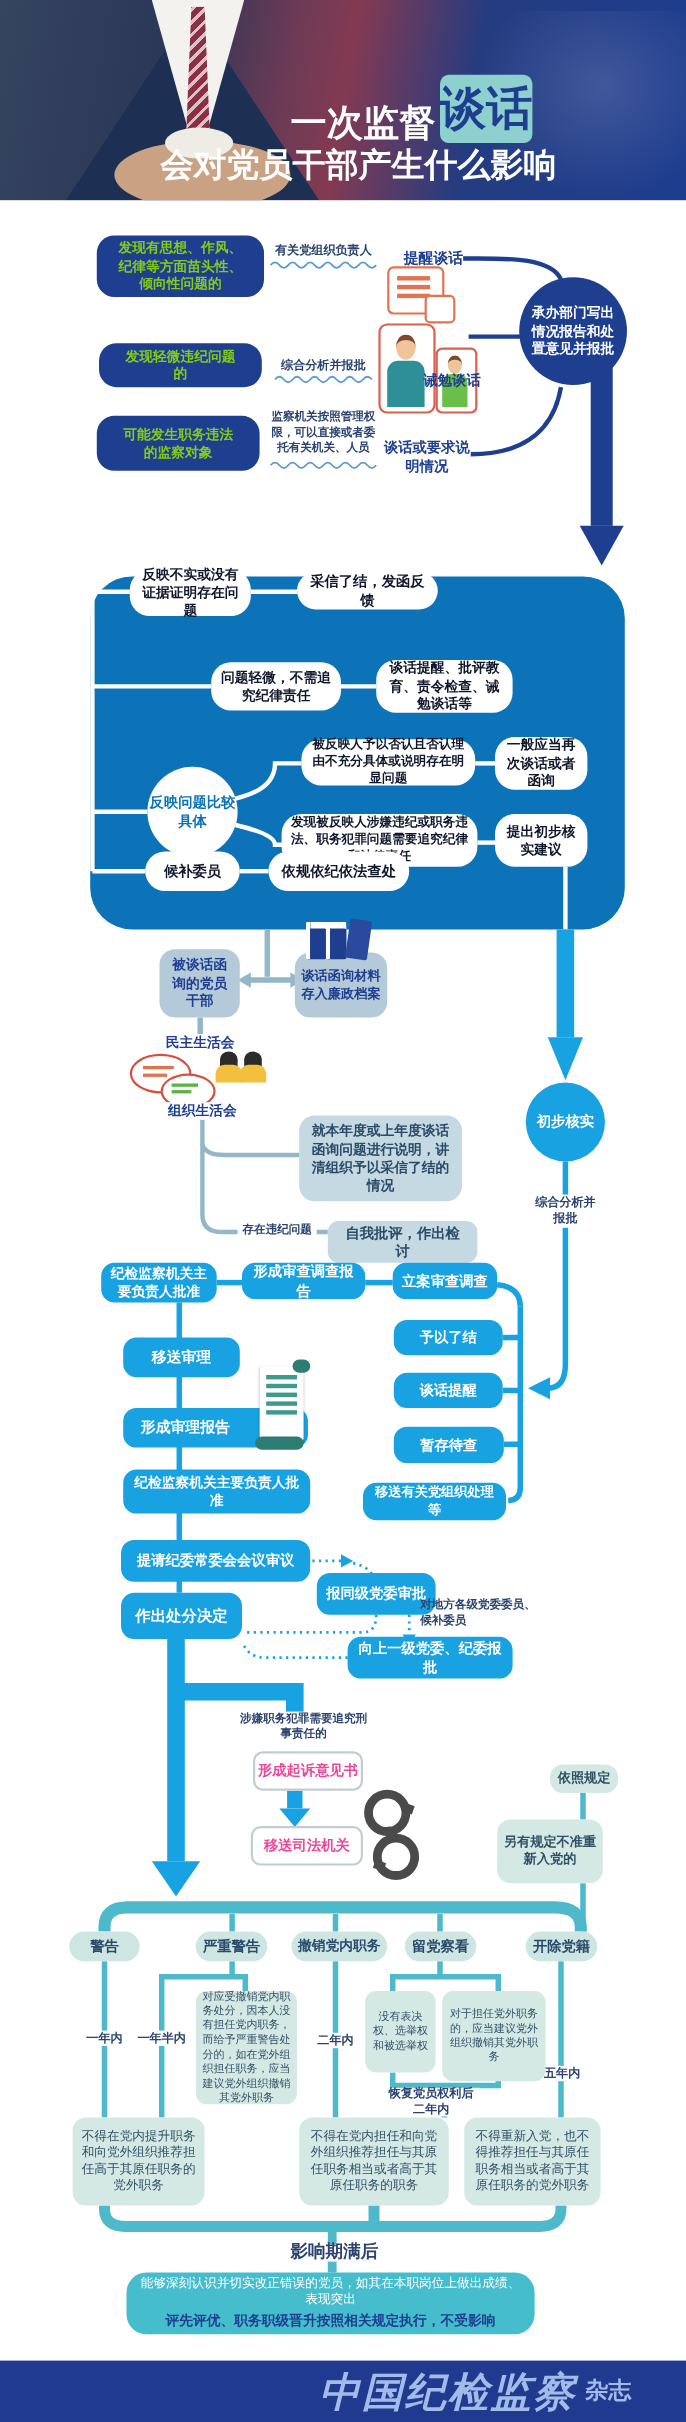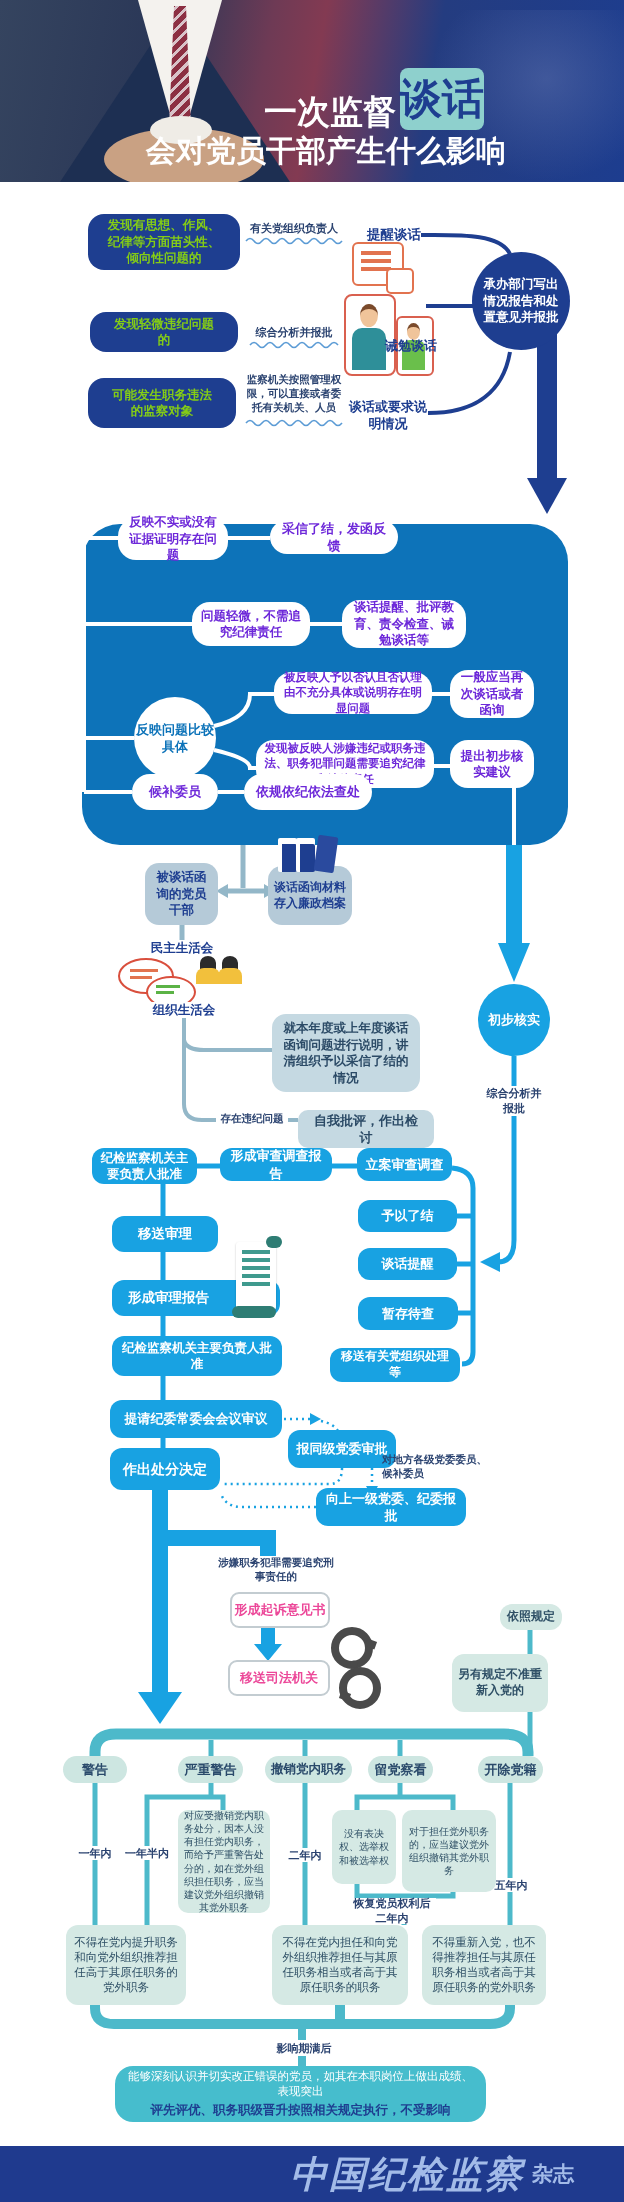--- a/index.html
+++ b/index.html
@@ -4,21 +4,21 @@
 <style>
   html,body{margin:0;padding:0;background:#fff;}
   #stage{position:relative;width:624px;height:2202px;background:#fff;overflow:hidden;
          font-family:"Liberation Sans","DejaVu Sans",sans-serif;}
   .el{position:absolute;z-index:2;box-sizing:border-box;display:flex;align-items:center;
       justify-content:center;text-align:center;line-height:1.32;}
   .bg0{z-index:0 !important;}
   .z3{z-index:3 !important;}
   #wires{position:absolute;left:0;top:0;z-index:1;pointer-events:none;}
   .navybox{background:#1e3e90;color:#84cc16;border-radius:16px;font-weight:bold;padding:4px 18px;}
-  .whitepill{background:#fff;color:#6d28d9;border-radius:18px;font-weight:bold;padding:16px 8px;}
+  .whitepill{background:#fff;color:#0f172a;border-radius:18px;font-weight:bold;padding:16px 8px;}
   .cyanbox{background:#18a2e2;color:#fff;border-radius:12px;font-weight:bold;padding:3px 6px;}
   .graybox{background:#b5cad8;color:#1e3e90;border-radius:14px;font-weight:bold;padding:4px 6px;}
   .bigray{background:#c5d9e2;color:#2b4a66;border-radius:14px;font-weight:600;padding:6px 10px;}
   .tealpill{background:#cde6e1;color:#2a4a6b;border-radius:14px;font-weight:bold;}
   .tealbox{background:#d5e9e4;color:#2f5066;border-radius:12px;padding:4px 6px;}
   .whitebox{background:#fff;border:2px solid #c3ccd1;color:#ec4899;border-radius:9px;font-weight:bold;}
   .lbl{color:#2b4370;font-weight:600;}
   .navylbl{color:#1e3e90;font-weight:bold;}
   .wbg{background:#fff;padding:0 2px;}
   .header{position:absolute;left:0;top:0;width:624px;height:182px;overflow:hidden;z-index:2;
@@ -280,21 +280,21 @@
   <div class="el lbl wbg" style="left:492px;top:1878px;width:38px;height:14px;font-size:11px;white-space:nowrap;">五年内</div>
 
   <div class="el tealbox" style="left:178px;top:1810px;width:92px;height:103px;font-size:10px;border-radius:10px;">对应受撤销党内职务处分，因本人没有担任党内职务，而给予严重警告处分的，如在党外组织担任职务，应当建议党外组织撤销其党外职务</div>
   <div class="el tealbox" style="left:332px;top:1810px;width:64px;height:74px;font-size:10px;border-radius:10px;">没有表决权、选举权和被选举权</div>
   <div class="el tealbox" style="left:402px;top:1810px;width:94px;height:82px;font-size:10px;border-radius:10px;">对于担任党外职务的，应当建议党外组织撤销其党外职务</div>
 
   <div class="el tealbox" style="left:66px;top:1925px;width:120px;height:80px;font-size:11.5px;border-radius:12px;">不得在党内提升职务和向党外组织推荐担任高于其原任职务的党外职务</div>
   <div class="el tealbox" style="left:272px;top:1925px;width:136px;height:80px;font-size:11.5px;border-radius:12px;">不得在党内担任和向党外组织推荐担任与其原任职务相当或者高于其原任职务的职务</div>
   <div class="el tealbox" style="left:422px;top:1925px;width:124px;height:80px;font-size:11.5px;border-radius:12px;">不得重新入党，也不得推荐担任与其原任职务相当或者高于其原任职务的党外职务</div>
 
-  <div class="el lbl wbg" style="left:276px;top:2040px;width:56px;height:16px;font-size:11px;white-space:nowrap;">影响期满后</div>
+  <div class="el lbl wbg" style="left:276px;top:2040px;width:56px;height:16px;font-size:16px;white-space:nowrap;">影响期满后</div>
   <div class="el" style="left:115px;top:2066px;width:371px;height:56px;background:#46bdcd;border-radius:18px;flex-direction:column;padding:4px 10px;">
     <div style="color:#fff;font-size:11.5px;">能够深刻认识并切实改正错误的党员，如其在本职岗位上做出成绩、表现突出</div>
     <div style="color:#1e3e90;font-size:12.5px;font-weight:bold;margin-top:3px;">评先评优、职务职级晋升按照相关规定执行，不受影响</div>
   </div>
 
   <div class="el" style="left:0;top:2146px;width:624px;height:56px;background:#1f3a8e;justify-content:flex-end;padding-right:50px;">
     <span class="logo1">中国纪检监察</span>
     <span class="logo2">杂志</span>
   </div>
 

